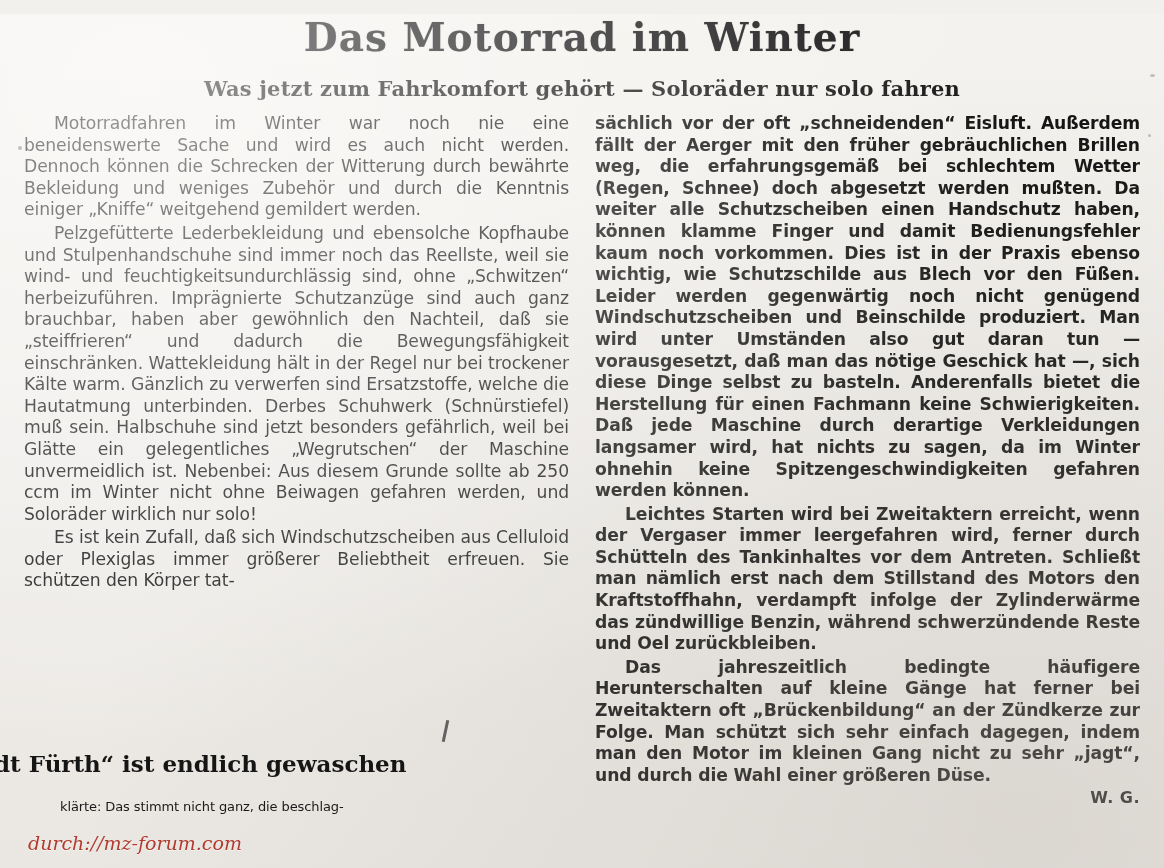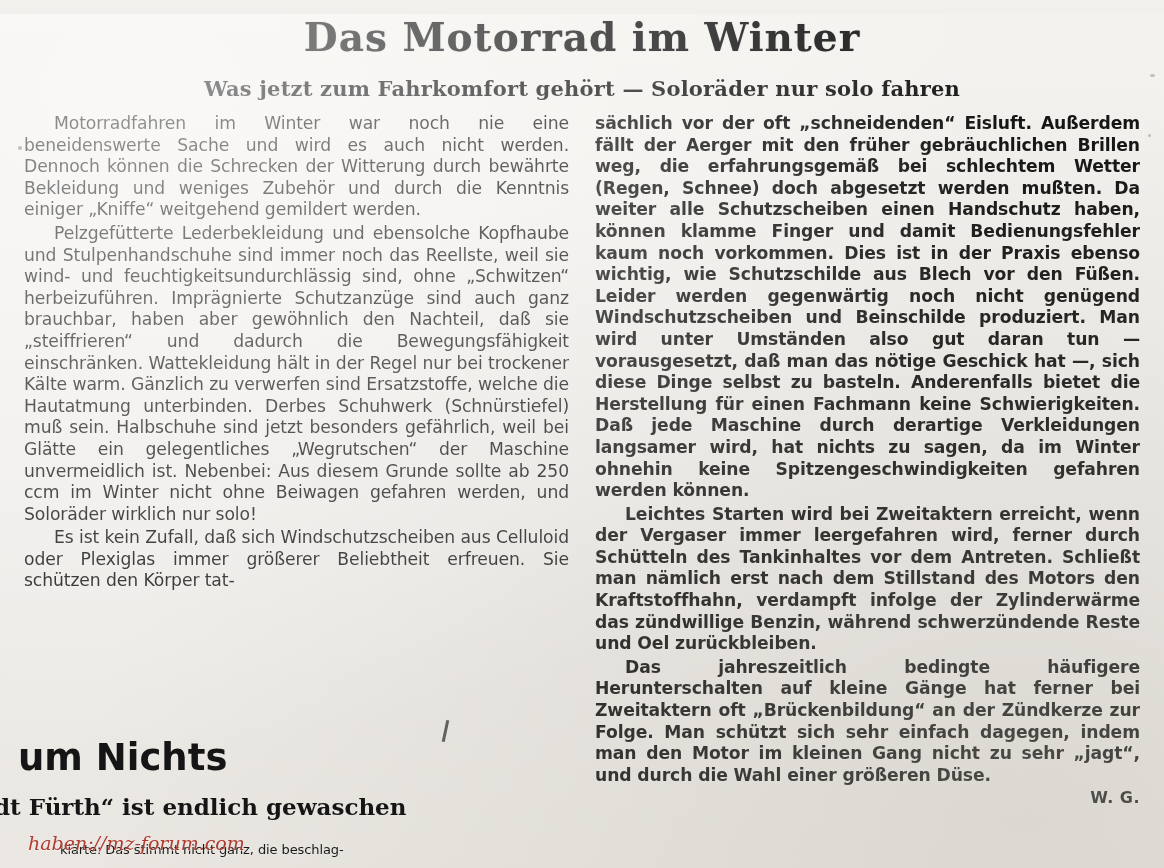--- a/index.html
+++ b/index.html
@@ -169,24 +169,23 @@
       <p class="indent">Leichtes Starten wird bei Zweitaktern erreicht, wenn der Vergaser immer leergefahren wird, ferner durch Schütteln des Tankinhaltes vor dem Antreten. Schließt man nämlich erst nach dem Stillstand des Motors den Kraftstoffhahn, verdampft infolge der Zylinderwärme das zündwillige Benzin, während schwerzündende Reste und Oel zurückbleiben.</p>
       <p class="indent">Das jahreszeitlich bedingte häufigere Herunterschalten auf kleine Gänge hat ferner bei Zweitaktern oft „Brückenbildung“ an der Zündkerze zur Folge. Man schützt sich sehr einfach dagegen, indem man den Motor im kleinen Gang nicht zu sehr „jagt“, und durch die Wahl einer größeren Düse.</p>
       <div class="sign">W. G.</div>
     </div>
 
   </div>
 
   <div class="tick"></div>
 
   <div class="fragment">
-    <div class="frag-title">um Nichts</div>
     <div class="frag-sub">dt Fürth“ ist endlich gewaschen</div>
     <div class="frag-line">klärte:  Das stimmt nicht ganz, die beschlag-</div>
   </div>
 
-  <div class="watermark">haben://mz-forum.com</div>
+  <div class="watermark">durch://mz-forum.com</div>
 
   <div class="speck" style="left:18px;top:132px;width:4px;height:4px;"></div>
   <div class="speck" style="left:1148px;top:120px;width:3px;height:3px;"></div>
   <div class="speck" style="left:1150px;top:60px;width:5px;height:3px;"></div>
 
 </div>
 
 </body></html>

